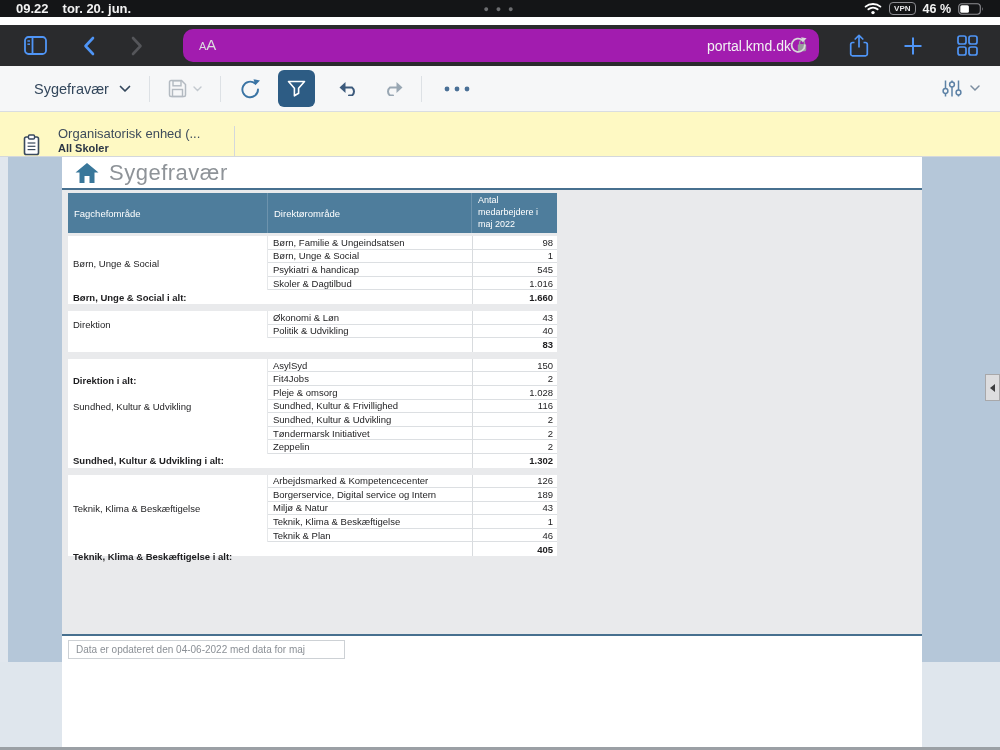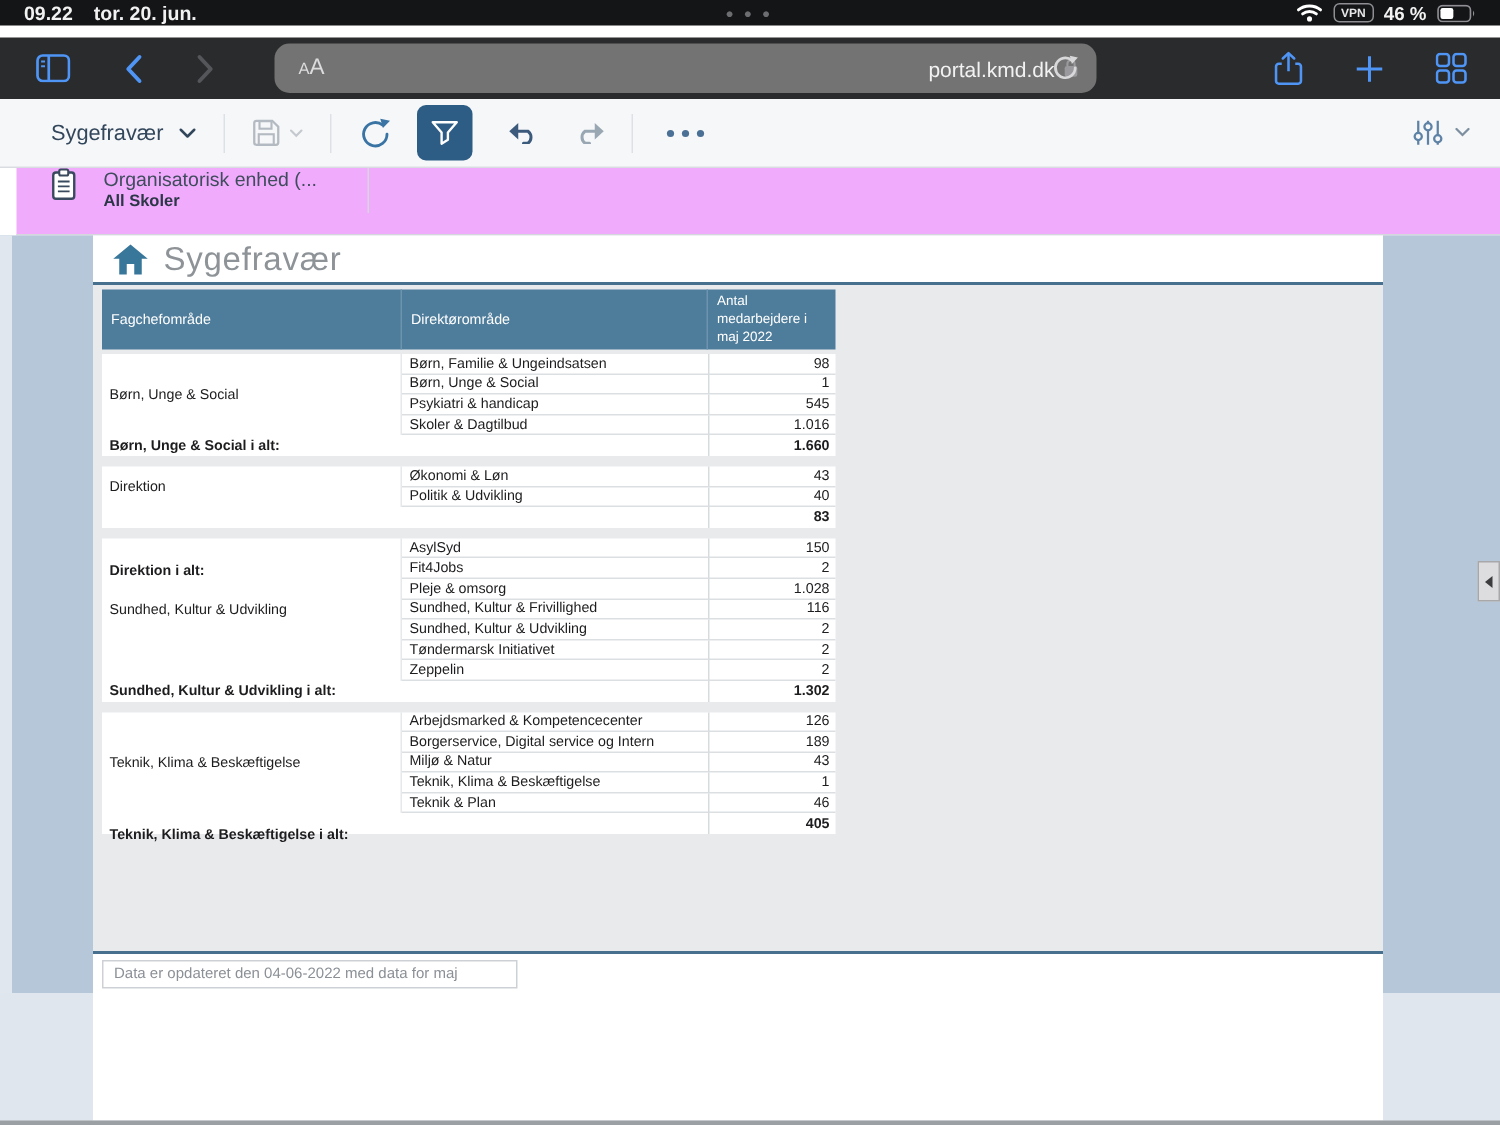--- a/index.html
+++ b/index.html
@@ -11,42 +11,42 @@
     padding:0 16px;box-sizing:border-box;font-size:13px;font-weight:bold;}
   .sb-time-date{display:flex;gap:14px;align-items:center;}
   .sb-dots{position:absolute;left:50%;top:4px;transform:translateX(-50%);
     color:#6c6d70;font-size:9px;letter-spacing:3px;}
   .sb-status{display:flex;align-items:center;gap:7px;}
   .vpn-pill{font-size:8px;font-weight:bold;border:1px solid #8e8e93;border-radius:4px;
     padding:1px 4px;color:#e6e6e8;}
   
   .safari-bar{position:absolute;top:25px;left:0;right:0;height:41px;background:#2a2b2d;}
   .sf-left{position:absolute;left:24px;top:0;height:41px;display:flex;align-items:center;gap:36px;}
-  .url-field{position:absolute;left:183px;top:4px;width:548px;height:33px;background:#737373;
+  .url-field{position:absolute;left:183px;top:4px;width:636px;height:33px;background:#a21caf;
     border-radius:10px;}
   .aa-label{position:absolute;left:16px;top:7px;color:#dcdcde;font-size:15px;}
   .aa-label .sm{font-size:11px;}
   .url-center{position:absolute;left:0;right:12px;top:0;height:33px;display:flex;align-items:center;
     justify-content:flex-end;gap:6px;color:#f2f2f3;font-size:14px;}
   .reload-btn{position:absolute;right:11px;top:6px;}
   .sf-right{position:absolute;right:22px;top:0;height:41px;display:flex;align-items:center;gap:34px;}
   
   .app-toolbar{position:absolute;top:66px;left:0;right:0;height:46px;background:#f6f7f8;
     border-bottom:1px solid #d9dde1;box-sizing:border-box;display:flex;align-items:center;}
   .report-title{margin-left:34px;display:flex;align-items:center;gap:10px;color:#33475c;
     font-size:14.5px;cursor:pointer;}
   .tb-sep{width:1px;height:26px;background:#dde1e5;margin:0 18px;}
   .tb-btn{display:flex;align-items:center;justify-content:center;}
   .filter-btn{width:37px;height:37px;border-radius:6px;background:var(--filter-btn,#2d5c84);
     margin-left:16px;display:flex;align-items:center;justify-content:center;}
   .more-dots{display:flex;gap:4px;margin-left:4px;}
   .tb-right{margin-left:auto;margin-right:20px;display:flex;align-items:center;gap:8px;}
   
-  .filter-bar{position:absolute;top:112px;left:0;right:0;height:45px;background:#f0abfc;
-    border-bottom:1px solid #d4d8dc;box-sizing:border-box;display:flex;align-items:flex-start;margin-left:11px;}
+  .filter-bar{position:absolute;top:112px;left:0;right:0;height:45px;background:#fef9c3;
+    border-bottom:1px solid #d4d8dc;box-sizing:border-box;display:flex;align-items:flex-end;}
   .fb-icon{margin-left:23px;}
   .fb-text{margin-left:18px;display:flex;flex-direction:column;justify-content:center;line-height:1.25;}
   .fb-title{font-size:13px;color:#3e4c5c;}
   .fb-sub{font-size:11px;font-weight:bold;color:#2b3646;}
   .fb-divider{width:1px;height:30px;background:#d4d8dc;margin-left:34px;}
   
   .content{position:absolute;top:157px;left:0;right:0;bottom:0;background:#dfe6ed;}
   .side-left{position:absolute;left:0;top:0;width:62px;height:505px;background:#b5c7d9;
     border-left:8px solid #e1e7ee;box-sizing:border-box;}
   .side-right{position:absolute;right:0;top:0;width:78px;height:505px;background:#b5c7d9;}

